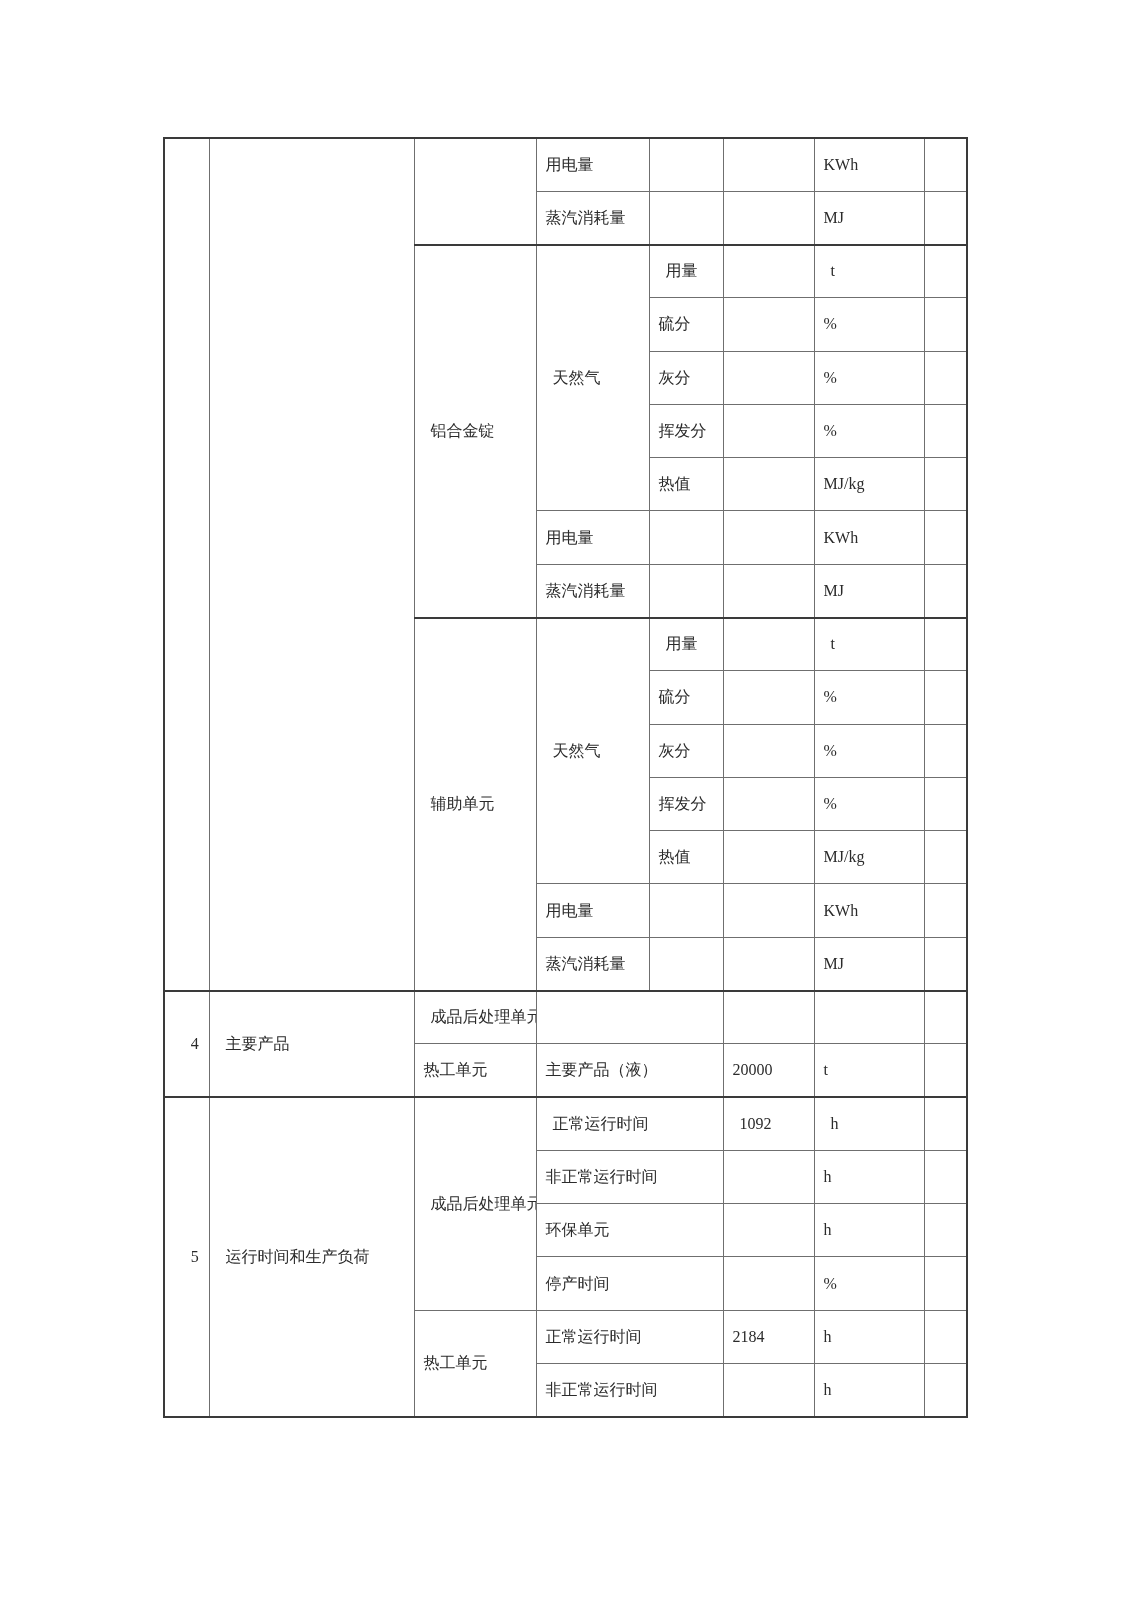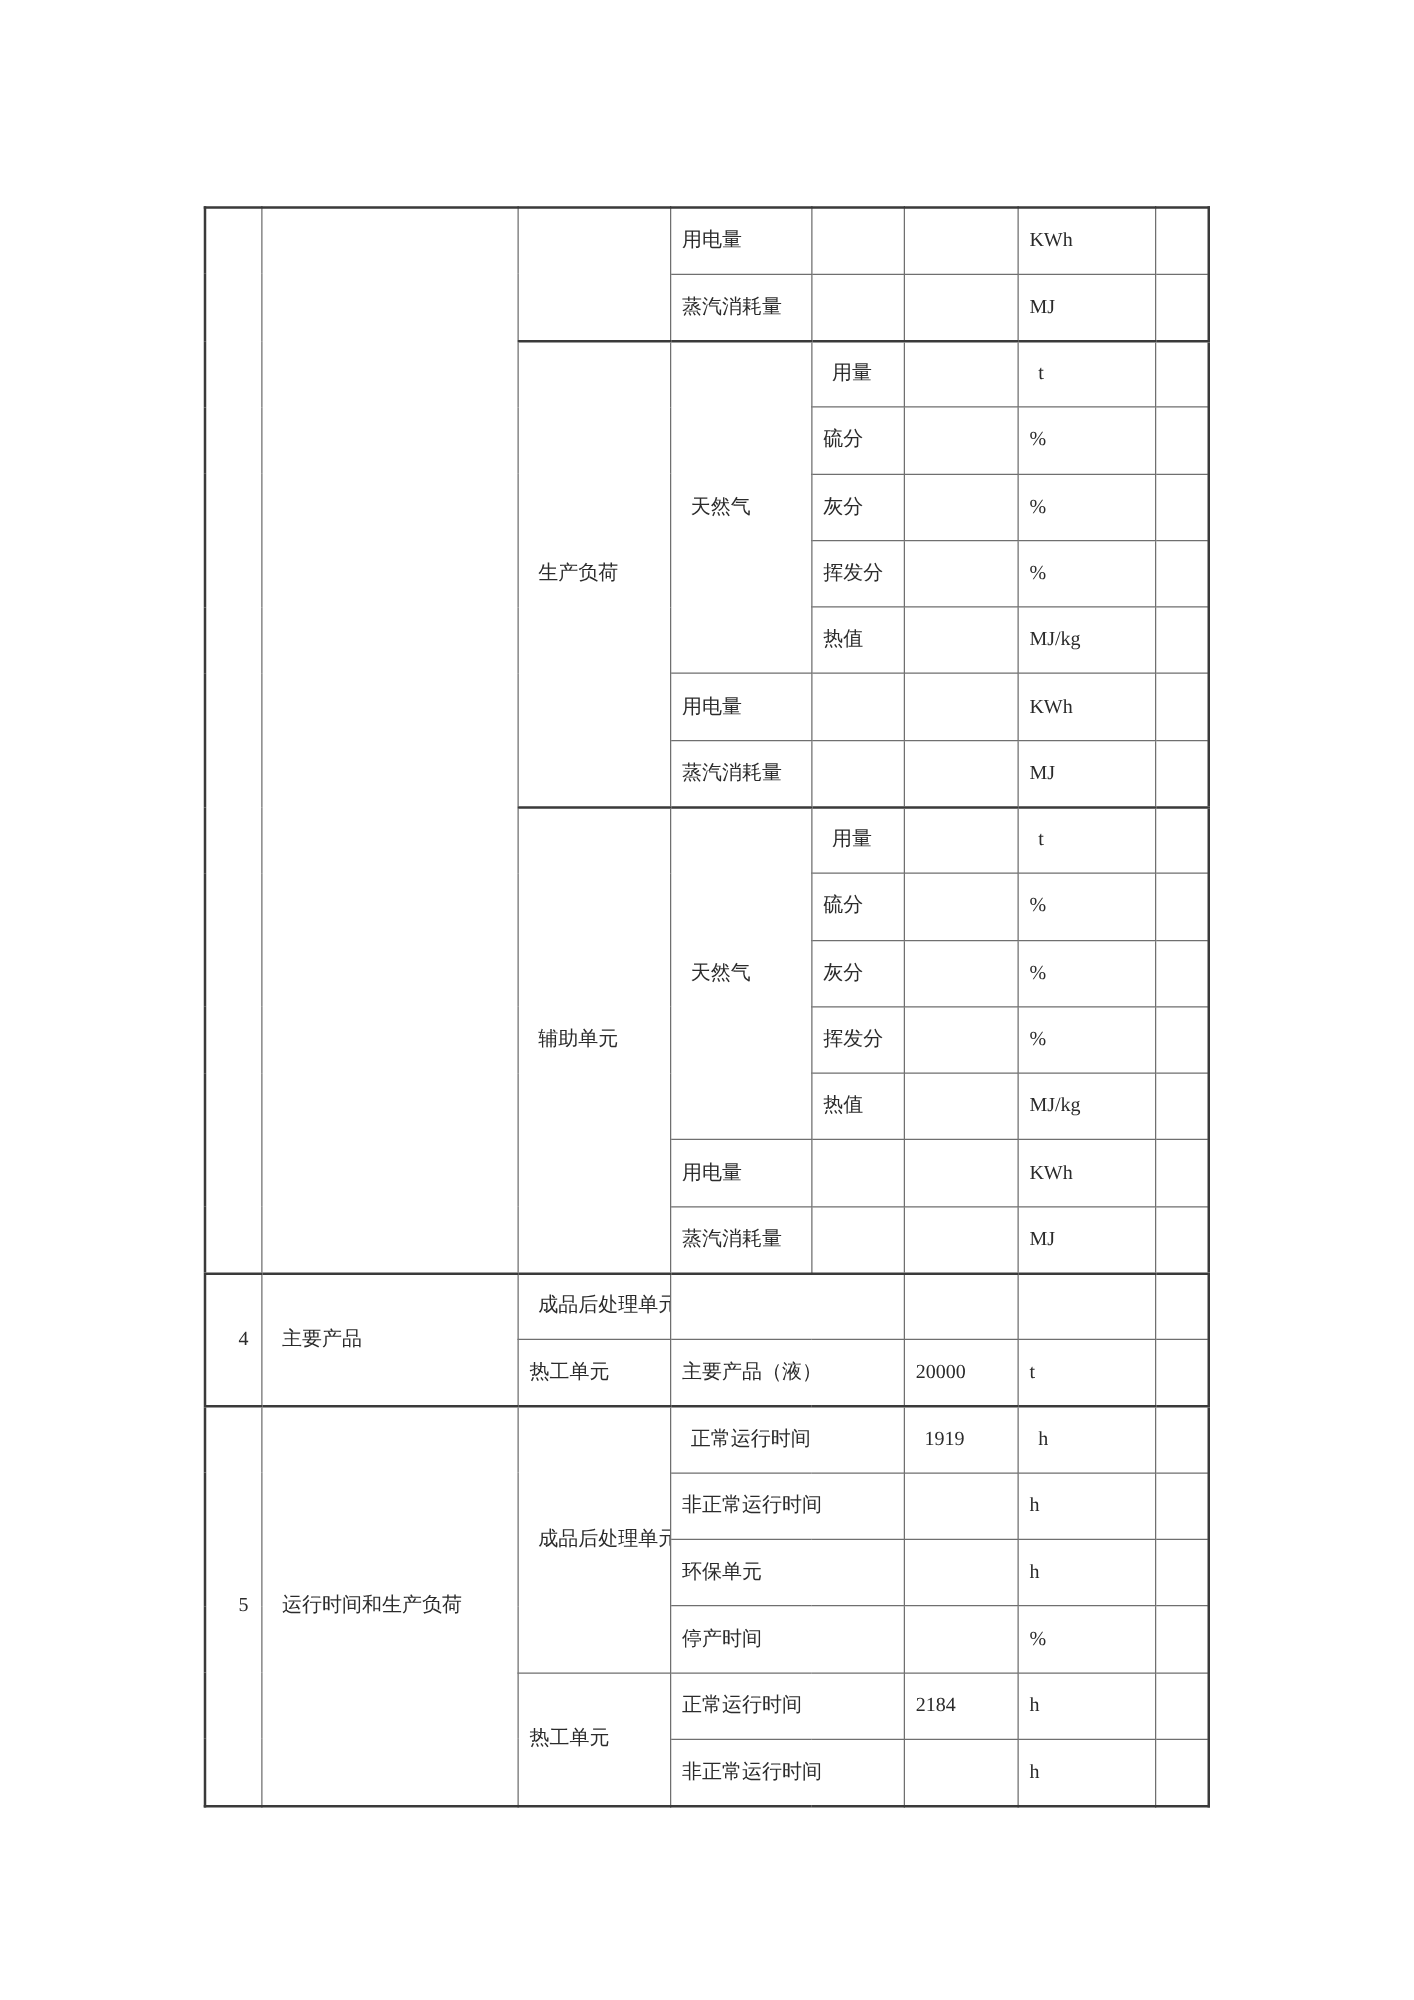--- a/index.html
+++ b/index.html
@@ -15,21 +15,20 @@
   }
   table.doc {
     position: absolute;
     left: 163px;
     top: 137px;
     width: 803px;
     height: 1281px;
     border-collapse: collapse;
     table-layout: fixed;
     border: 2.5px solid #3a3a3a;
-    margin-top: 28px;
   }
   table.doc td {
     border: 1.5px solid #6f6f6f;
     font-size: 16px;
     line-height: 1.25;
     padding: 2px 4px 2px 9px;
     vertical-align: middle;
     text-align: left;
     overflow: hidden;
     white-space: nowrap;
@@ -67,21 +66,21 @@
     </tr>
     <tr>
       <td>蒸汽消耗量</td>
       <td></td>
       <td></td>
       <td>MJ</td>
       <td></td>
     </tr>
 
     <tr class="sec">
-      <td rowspan="7">生产负荷</td>
+      <td rowspan="7">铝合金锭</td>
       <td rowspan="5">天然气</td>
       <td>用量</td>
       <td></td>
       <td>t</td>
       <td></td>
     </tr>
     <tr>
       <td>硫分</td>
       <td></td>
       <td>%</td>
@@ -182,21 +181,21 @@
       <td>20000</td>
       <td>t</td>
       <td></td>
     </tr>
 
     <tr class="sec">
       <td class="num" rowspan="6">5</td>
       <td rowspan="6">运行时间和生产负荷</td>
       <td rowspan="4">成品后处理单元</td>
       <td colspan="2">正常运行时间</td>
-      <td>1919</td>
+      <td>1092</td>
       <td>h</td>
       <td></td>
     </tr>
     <tr>
       <td colspan="2">非正常运行时间</td>
       <td></td>
       <td>h</td>
       <td></td>
     </tr>
     <tr>

